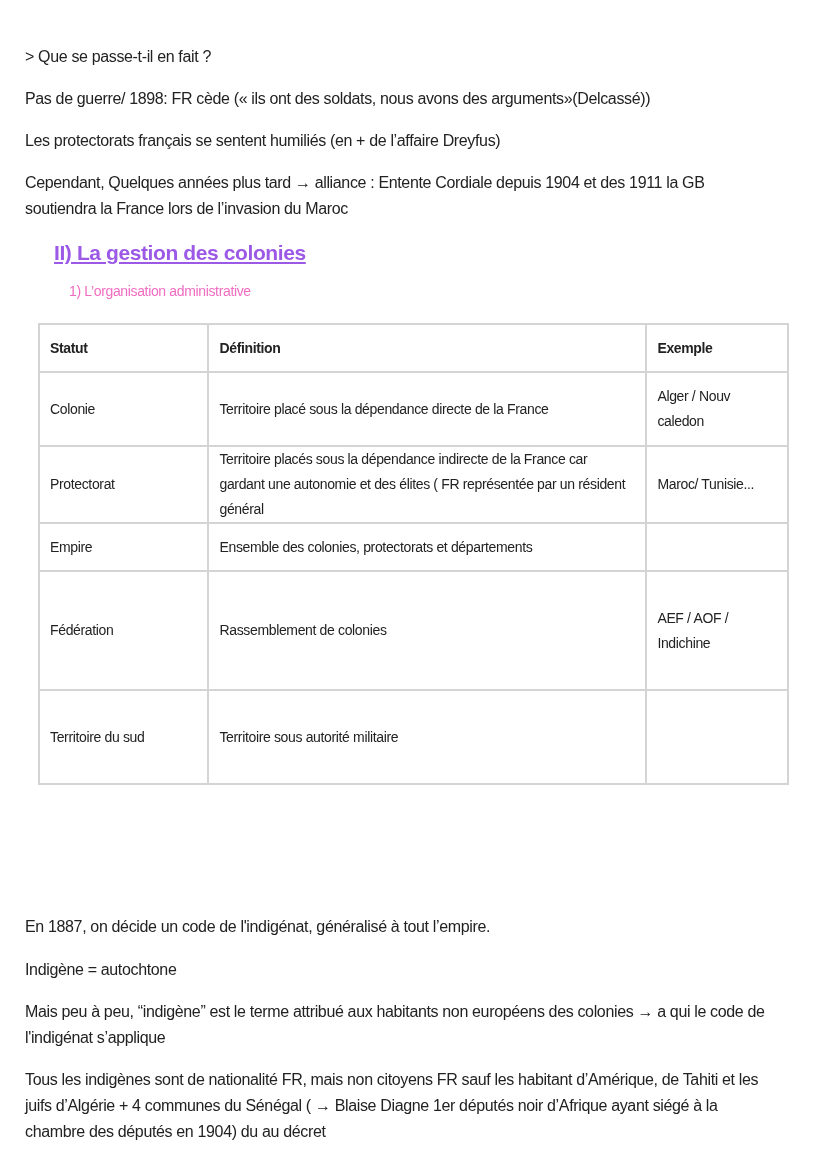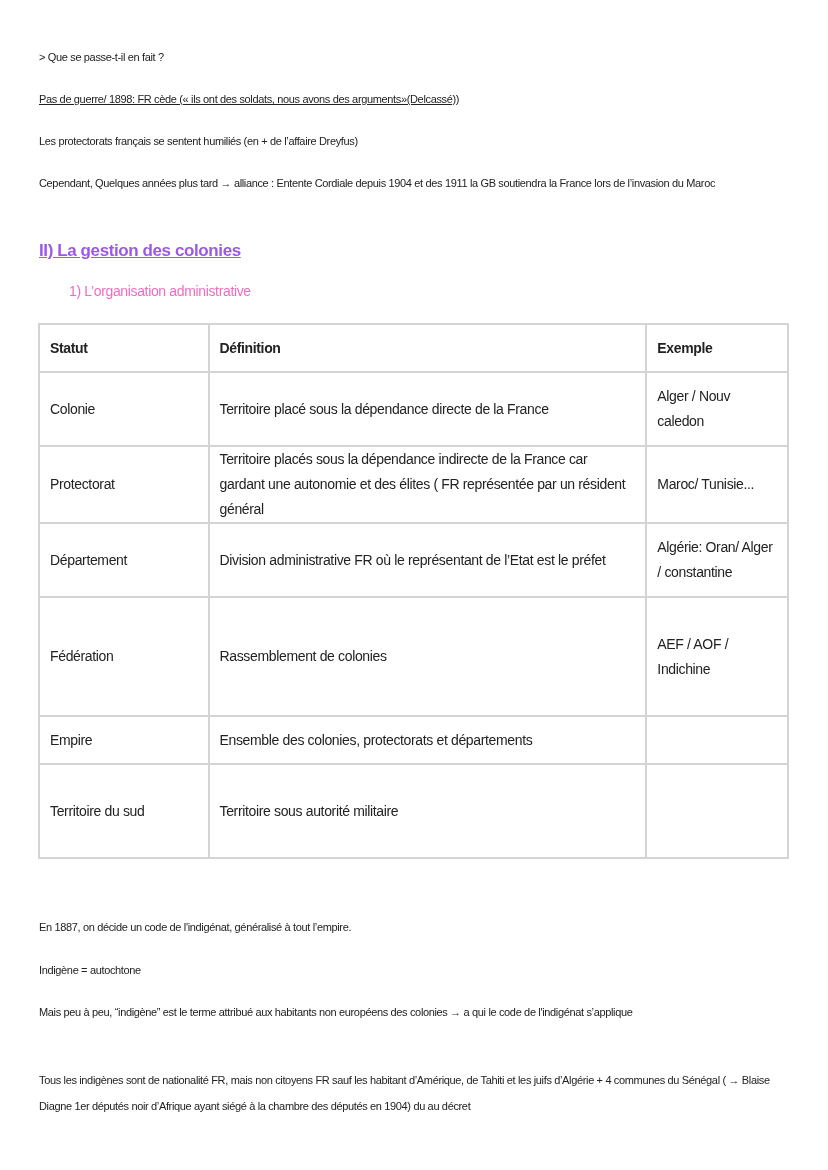--- a/index.html
+++ b/index.html
@@ -3,26 +3,26 @@
 <meta charset="utf-8">
 <style>
   html, body { margin: 0; padding: 0; background: #ffffff; }
   body {
     width: 828px; height: 1170px; overflow: hidden; position: relative;
     font-family: "Liberation Sans", "DejaVu Sans", sans-serif;
     color: #222222;
   }
   .page { position: absolute; left: 0; top: 0; width: 828px; height: 1170px; }
   .p {
-    position: absolute; left: 39px; width: 750px;
-    font-size: 11px; line-height: 26px; letter-spacing: -0.35px;
+    position: absolute; left: 25px; width: 750px;
+    font-size: 16px; line-height: 26px; letter-spacing: -0.35px;
     font-stretch: condensed;
   }
   .heading {
-    position: absolute; left: 39px; font-size: 17px; font-weight: bold;
+    position: absolute; left: 54px; font-size: 21px; font-weight: bold;
     text-decoration: underline; letter-spacing: -0.4px;
   }
   .subheading {
     position: absolute; left: 69px; font-size: 14px; letter-spacing: -0.35px;
   }
   table.grid {
     position: absolute; left: 38px; top: 323px;
     width: 751px; border-collapse: collapse;
     font-size: 14px; letter-spacing: -0.35px;
   }
@@ -34,21 +34,21 @@
   .c1 { width: 148px; margin-left: 44px; }
   .c2 { width: 418px; }
   .c3 { width: 120px; }
 </style>
 </head>
 <body>
 
 <div class="page">
 
   <div class="p" style="top:44px;">&gt; Que se passe-t-il en fait ?</div>
-  <div class="p" style="top:86px;text-decoration:underline;">Pas de guerre/ 1898: FR cède (« ils ont des soldats, nous avons des arguments»(Delcassé))</div>
+  <div class="p" style="top:86px;">Pas de guerre/ 1898: FR cède (« ils ont des soldats, nous avons des arguments»(Delcassé))</div>
   <div class="p" style="top:128px;">Les protectorats français se sentent humiliés (en + de l’affaire Dreyfus)</div>
   <div class="p" style="top:170px;">Cependant, Quelques années plus tard → alliance : Entente Cordiale depuis 1904 et des 1911 la GB soutiendra la France lors de l’invasion du Maroc</div>
 
   <div class="heading" style="top:241px; color:#9b59e6;">II) La gestion des colonies</div>
   <div class="subheading" style="top:283px; color:#f06cc0;">1) L’organisation administrative</div>
 
   <table class="grid">
     <tbody>
         <tr>
       <th class="c1">Statut</th>
@@ -58,34 +58,29 @@
     <tr style="height:74px;padding-left:39px;">
       <td>Colonie</td>
       <td>Territoire placé sous la dépendance directe de la France</td>
       <td>Alger / Nouv caledon</td>
     </tr>
     <tr style="height:74px;">
       <td>Protectorat</td>
       <td>Territoire placés sous la dépendance indirecte de la France car gardant une autonomie et des élites ( FR représentée par un résident général</td>
       <td>Maroc/ Tunisie...</td>
     </tr>
-    <tr style="height:74px;">
-      <td>Département</td>
-      <td>Division administrative FR où le représentant de l’Etat est le préfet</td>
-      <td>Algérie: Oran/ Alger / constantine</td>
+    <tr style="height:48px;">
+      <td>Empire</td>
+      <td>Ensemble des colonies, protectorats et départements</td>
+      <td></td>
     </tr>
     <tr style="height:119px;">
       <td>Fédération</td>
       <td>Rassemblement de colonies</td>
       <td>AEF / AOF / Indichine</td>
-    </tr>
-    <tr style="height:48px;">
-      <td>Empire</td>
-      <td>Ensemble des colonies, protectorats et départements</td>
-      <td></td>
     </tr>
     <tr style="height:94px;">
       <td>Territoire du sud</td>
       <td>Territoire sous autorité militaire</td>
       <td></td>
     </tr>
   </tbody>
     </table>
 
   <div class="p" style="top:914px;">En 1887, on décide un code de l'indigénat, généralisé à tout l’empire.</div>

